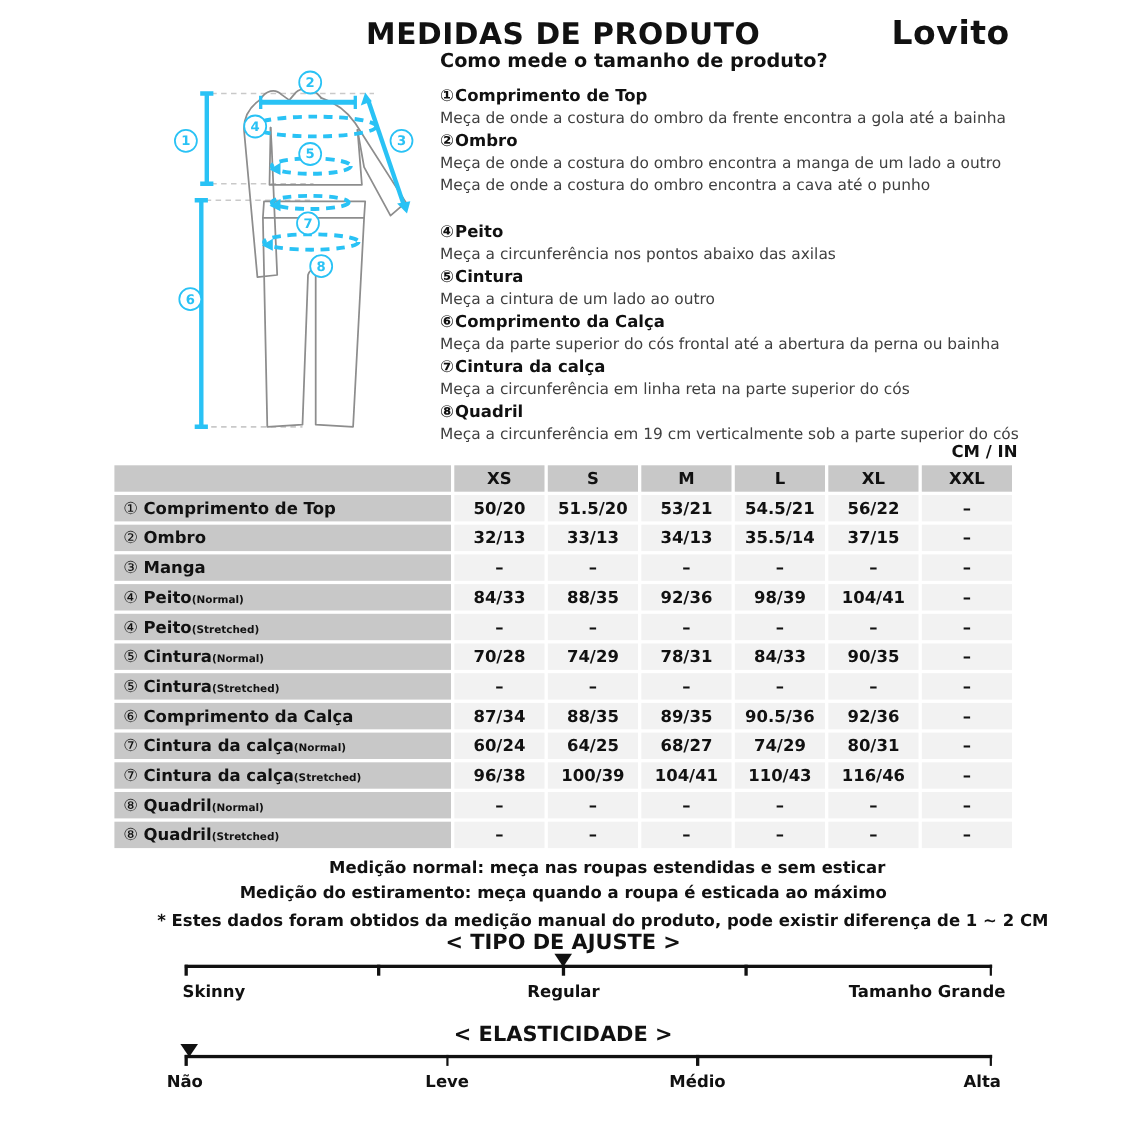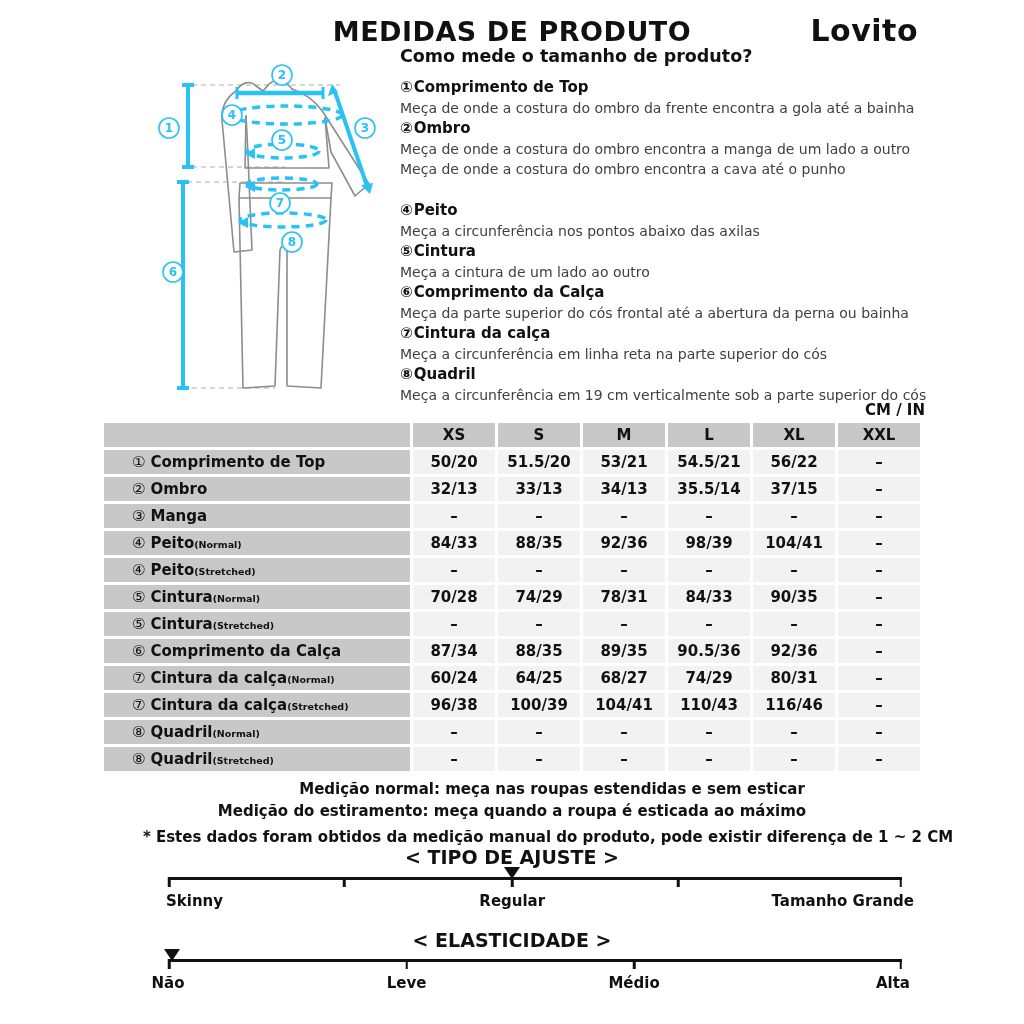--- a/index.html
+++ b/index.html
@@ -26,21 +26,21 @@
   .diagram{position:absolute;left:135px;top:56px;}
   
   .unit-label{position:absolute;top:401px;right:99px;font-size:15px;font-weight:700;}
   table.size-table{
     position:absolute;left:101px;top:420px;border-collapse:separate;border-spacing:3px;
   }
   .size-table th,.size-table td{
     font-size:15px;font-weight:700;text-align:center;vertical-align:middle;padding:0;
   }
   .size-table thead th{background:#c8c8c8;height:21px;}
-  .size-table td.lbl{background:#c8c8c8;text-align:left;padding-left:28px;white-space:nowrap;}
+  .size-table td.lbl{background:#c8c8c8;text-align:left;padding-left:8px;white-space:nowrap;}
   .size-table td{background:#f2f2f2;height:24px;}
   .size-table .row-num{margin-right:5px;font-weight:400;}
   .size-table .row-suffix{font-size:9.5px;}
   col.c-label{width:306px;} col.c-size{width:82px;}
   
   .note{position:absolute;left:0;width:1024px;text-align:center;font-size:15px;font-weight:700;}
   .note-1{top:780px;padding-left:40px;} .note-2{top:802px;} .note-3{top:828px;padding-left:36px;}
   
   .scale-title{position:absolute;left:0;width:1024px;text-align:center;font-size:19px;font-weight:700;}
   .fit-title{top:846px;text-align:center;} .stretch-title{top:929px;}

